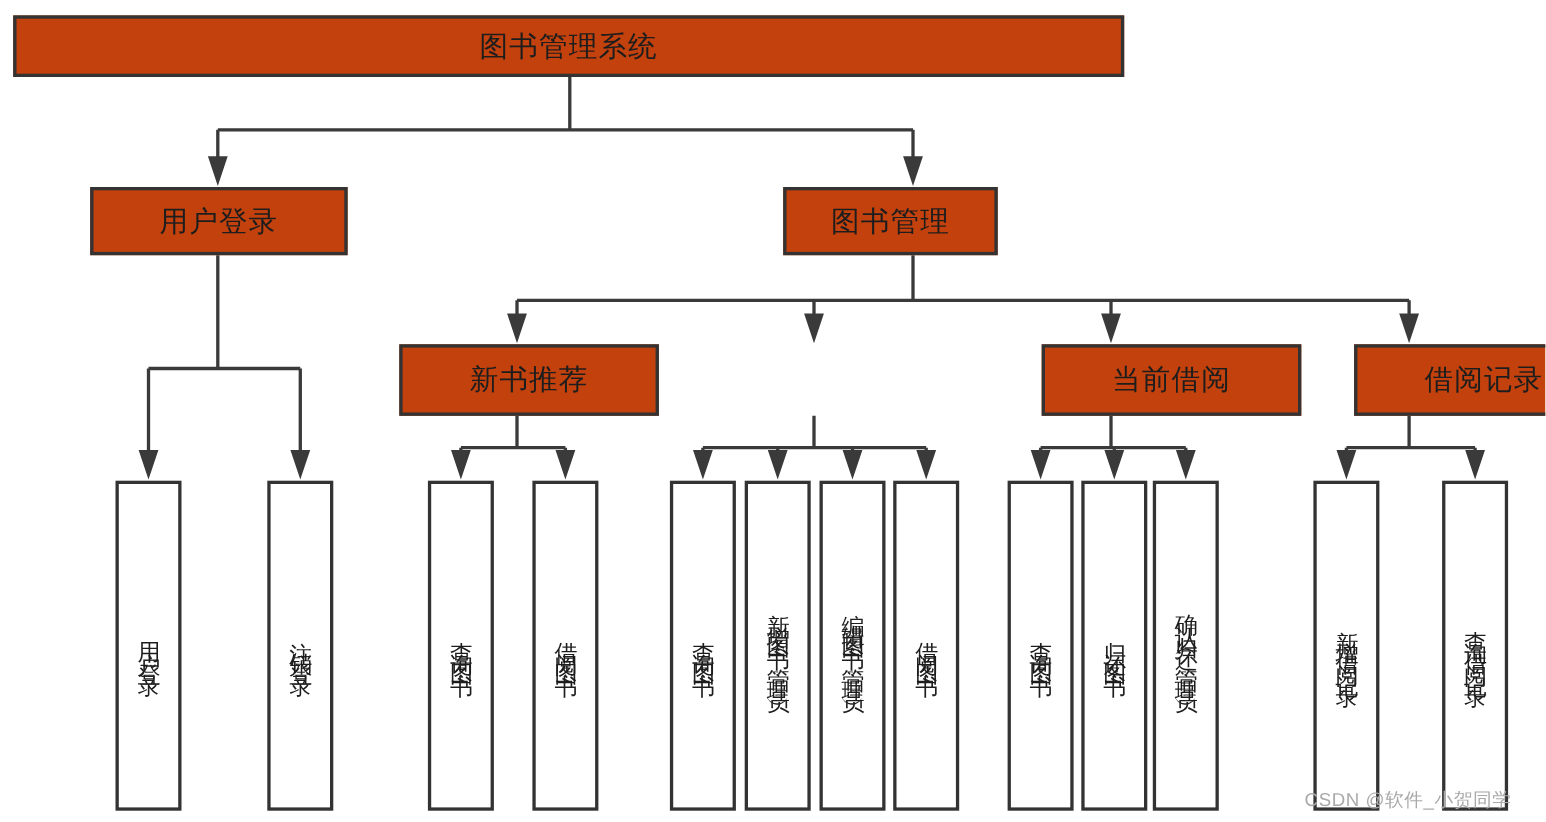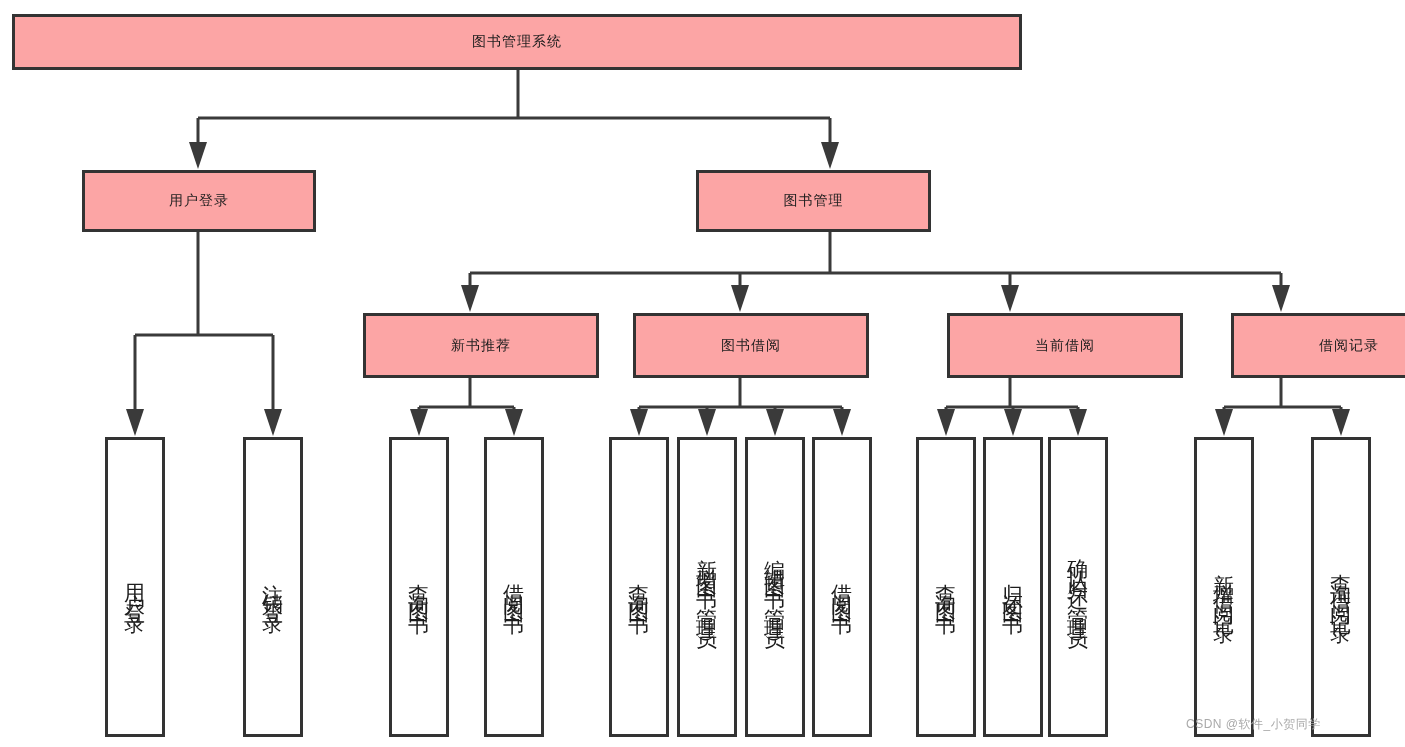--- a/index.html
+++ b/index.html
@@ -3,38 +3,38 @@
 <meta charset="utf-8">
 <style>
   html,body{margin:0;padding:0;background:#ffffff;}
   body{font-family:"Liberation Sans","DejaVu Sans",sans-serif;}
   .canvas{position:relative;width:1405px;height:747px;background:#ffffff;overflow:hidden;}
   .canvas svg{position:absolute;left:0;top:0;}
   .wire{stroke:#3a3a3a;stroke-width:3;fill:none;}
   .arrowheads{fill:#3a3a3a;stroke:none;}
   .hbox{
     position:absolute;box-sizing:border-box;
-    border:3px solid #333333;background:#fca5a5;
+    border:3px solid #333333;background:#c2410c;
     display:flex;align-items:center;justify-content:center;
-    font-size:14px;color:#1d1d1d;letter-spacing:1px;
+    font-size:26px;color:#1d1d1d;letter-spacing:1px;
   }
   .l2{top:170px;height:62px;}
   .l3{top:313px;height:65px;width:236px;}
   .vbox{
     position:absolute;top:437px;width:60px;height:300px;box-sizing:border-box;
     border:3px solid #333333;background:#ffffff;
     display:flex;align-items:center;justify-content:center;color:#1d1d1d;
   }
   .vbox span{
     writing-mode:vertical-rl;text-orientation:mixed;
     font-size:21px;letter-spacing:10px;line-height:1;
   }
   .watermark{
     position:absolute;left:1186px;top:716px;z-index:5;
-    font-size:12px;color:#a9a9a9;letter-spacing:0.5px;white-space:nowrap;
+    font-size:17px;color:#a9a9a9;letter-spacing:0.5px;white-space:nowrap;
   }
 </style>
 </head>
 <body>
 
 <div class="canvas">
 
   <svg width="1405" height="747" viewBox="0 0 1405 747">
     <path class="wire" d="
       M518 70 V118 M198 118 H830 M198 118 V144 M830 118 V144
@@ -54,29 +54,26 @@
       M1215 409 H1233 L1224 436 Z  M1332 409 H1350 L1341 436 Z"></path>
   </svg>
 
   <div class="hbox" style="left:12px;top:14px;width:1010px;height:56px">
     <span>图书管理系统</span>
   </div>
 
   <div class="hbox l2" style="left:82px;width:234px">
     <span>用户登录</span>
   </div>
-  <div class="hbox l2" style="left:696px;width:235px">
+  <div class="hbox l2" style="left:712px;width:195px">
     <span>图书管理</span>
   </div>
 
   <div class="hbox l3" style="left:363px">
     <span>新书推荐</span>
-  </div>
-  <div class="hbox l3" style="left:633px">
-    <span>图书借阅</span>
   </div>
   <div class="hbox l3" style="left:947px">
     <span>当前借阅</span>
   </div>
   <div class="hbox l3" style="left:1231px">
     <span>借阅记录</span>
   </div>
 
   <div class="vbox" style="left:105px">
     <span>用户登录</span>

